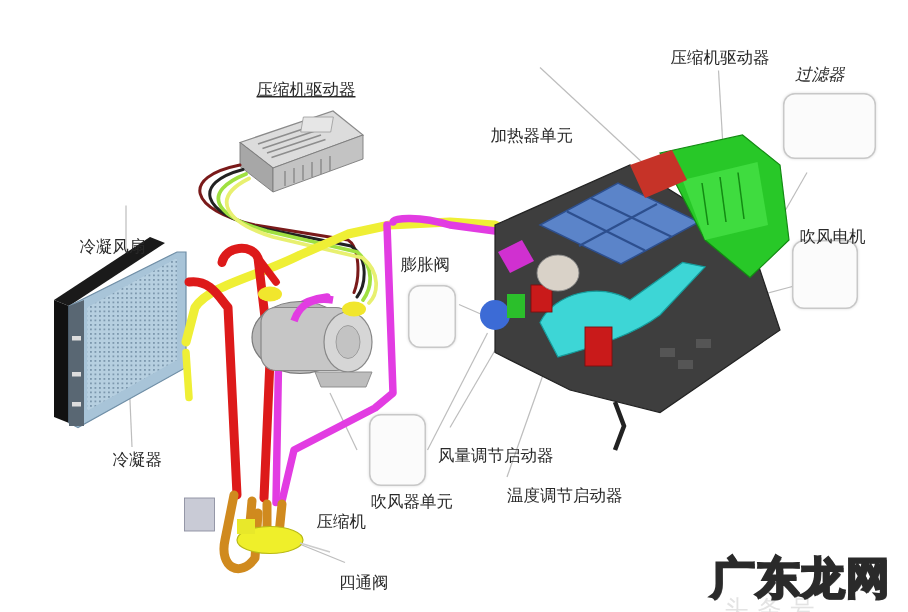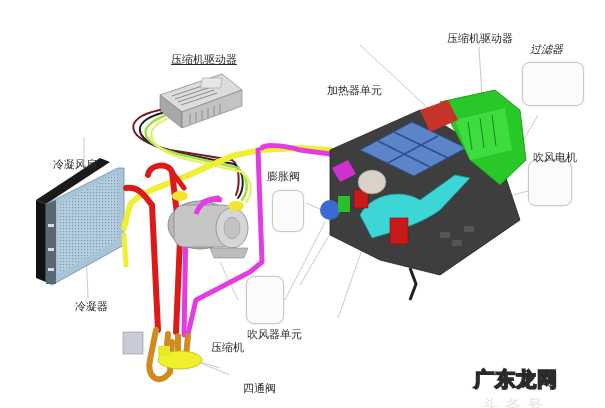--- a/index.html
+++ b/index.html
@@ -1,20 +1,20 @@
 <!DOCTYPE html>
 <html><head>
 <meta charset="utf-8">
 <style>
   html,body{margin:0;padding:0;background:#ffffff;}
   body{width:605px;height:408px;overflow:hidden;position:relative;font-family:"DejaVu Sans","Liberation Sans",sans-serif;}
   #stage{position:absolute;left:0;top:0;width:605px;height:408px;}
   .lbl{position:absolute;font-size:11px;color:#2a2a2a;white-space:nowrap;letter-spacing:0px;line-height:13px;}
   .inset{position:absolute;border:1px solid #c8c8c8;border-radius:8px;background:#fbfbfb;box-shadow:0 0 2px rgba(0,0,0,0.15);}
-  .wm{position:absolute;left:474px;top:366px;font-size:20px;font-weight:bold;color:#6d28d9;
+  .wm{position:absolute;left:474px;top:366px;font-size:29px;font-weight:bold;color:#6d28d9;
       -webkit-text-stroke:1.6px #2a2a2a;text-shadow:1px 1px 0 #555;letter-spacing:1px;font-family:"DejaVu Sans",sans-serif;}
   .wm-sub{position:absolute;left:483px;top:396px;font-size:16px;color:#e3e3e3;letter-spacing:6px;}
 </style>
 </head>
 <body>
 
 <div id="stage">
 
   <svg width="605" height="408" viewBox="0 0 605 408" style="position:absolute;left:0;top:0">
 
@@ -175,19 +175,21 @@
   <div class="inset" style="left:246px;top:276px;width:36px;height:46px;"></div>
 
   <span class="lbl" style="left:171px;top:53px;text-decoration:underline;">压缩机驱动器</span>
   <span class="lbl" style="left:53px;top:119px;margin-top:39px;">冷凝风扇</span>
   <span class="lbl" style="left:447px;top:32px;">压缩机驱动器</span>
   <span class="lbl" style="left:530px;top:43px;font-style:italic;">过滤器</span>
   <span class="lbl" style="left:327px;top:84px;">加热器单元</span>
   <span class="lbl" style="left:533px;top:151px;">吹风电机</span>
   <span class="lbl" style="left:267px;top:170px;">膨胀阀</span>
   <span class="lbl" style="left:75px;top:300px;">冷凝器</span>
+  <span class="lbl" style="left:292px;top:297px;">风量调节启动器</span>
   <span class="lbl" style="left:247px;top:328px;">吹风器单元</span>
   <span class="lbl" style="left:211px;top:341px;text-align:center;">压缩机</span>
-  <span class="lbl" style="left:243px;top:382px;">四通阀</span>
+  <span class="lbl" style="left:338px;top:324px;">温度调节启动器</span>
+  <span class="lbl" style="left:226px;top:382px;">四通阀</span>
 
   <span class="wm-sub">头条号</span>
   <span class="wm">广东龙网</span>
 </div>
 
 </body></html>

